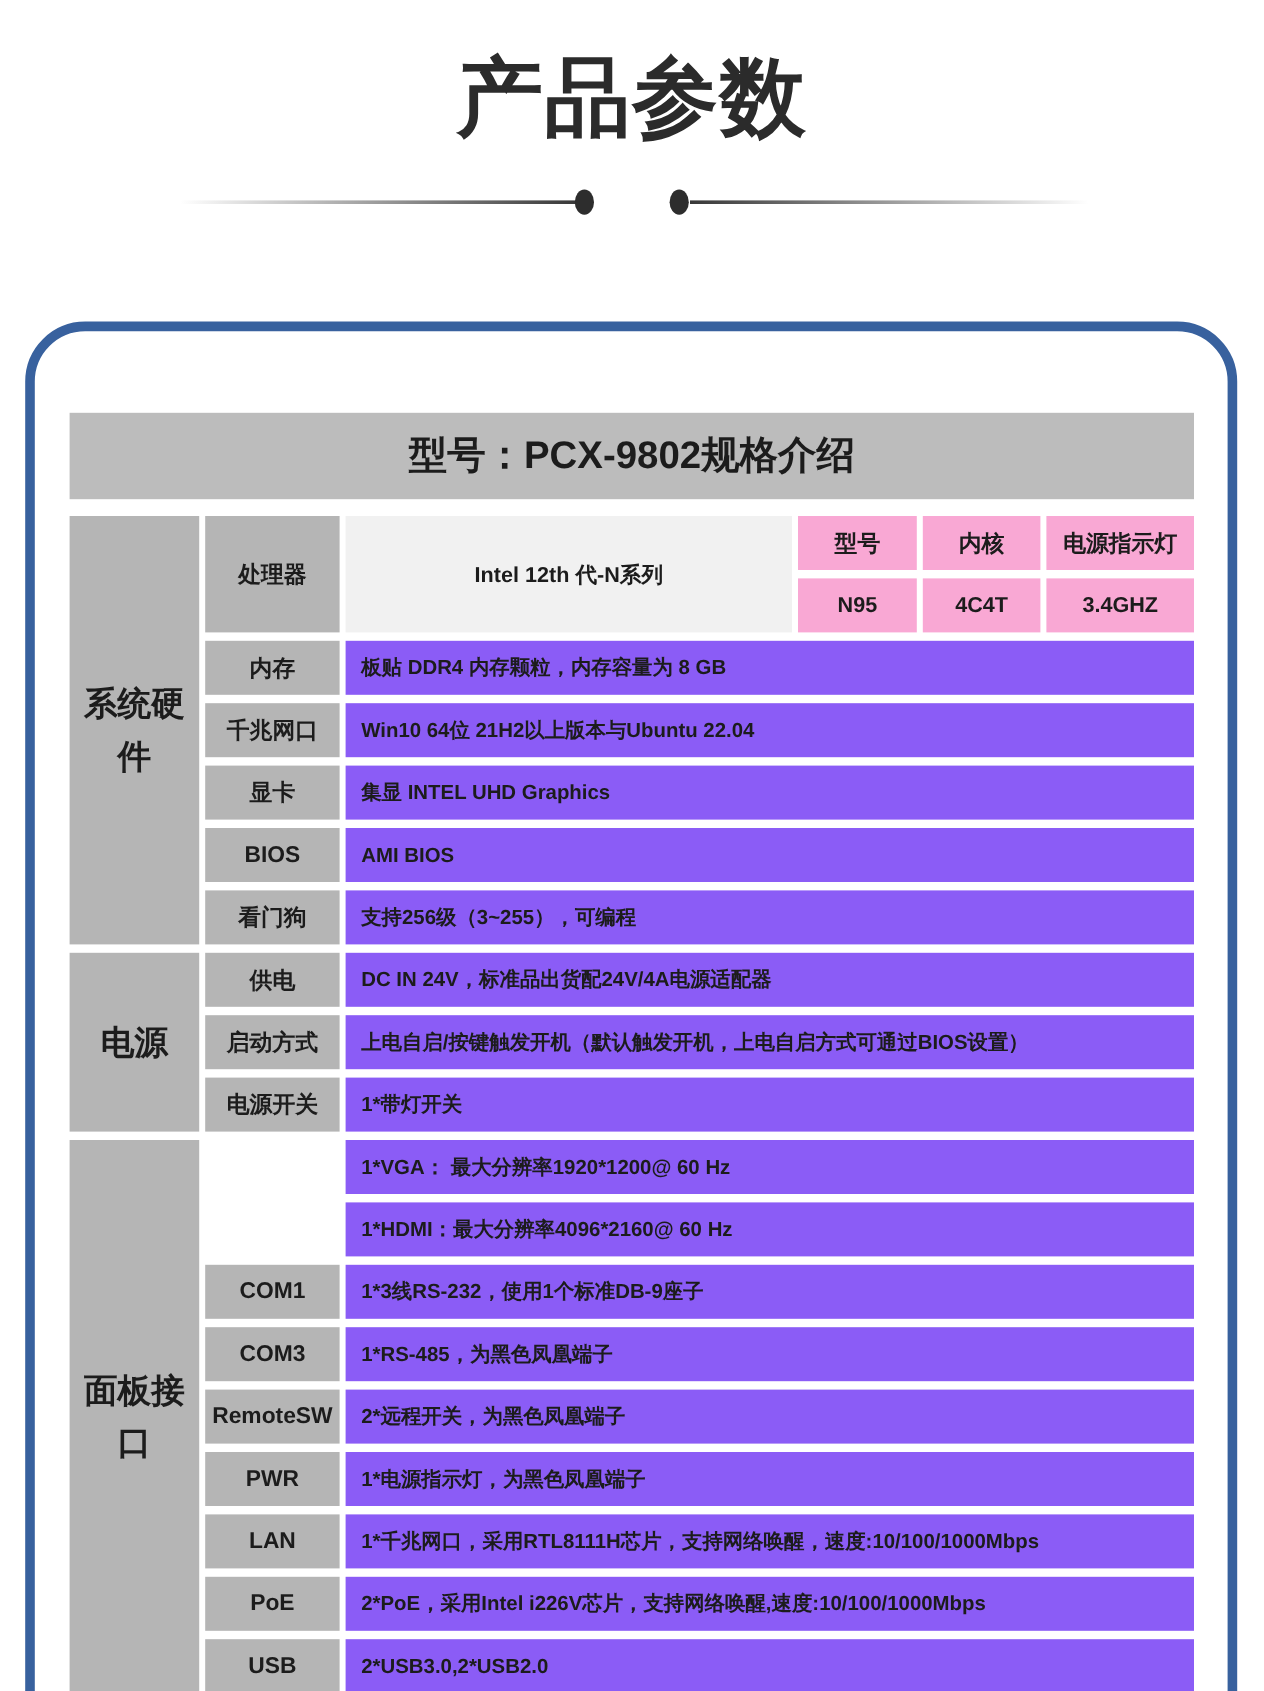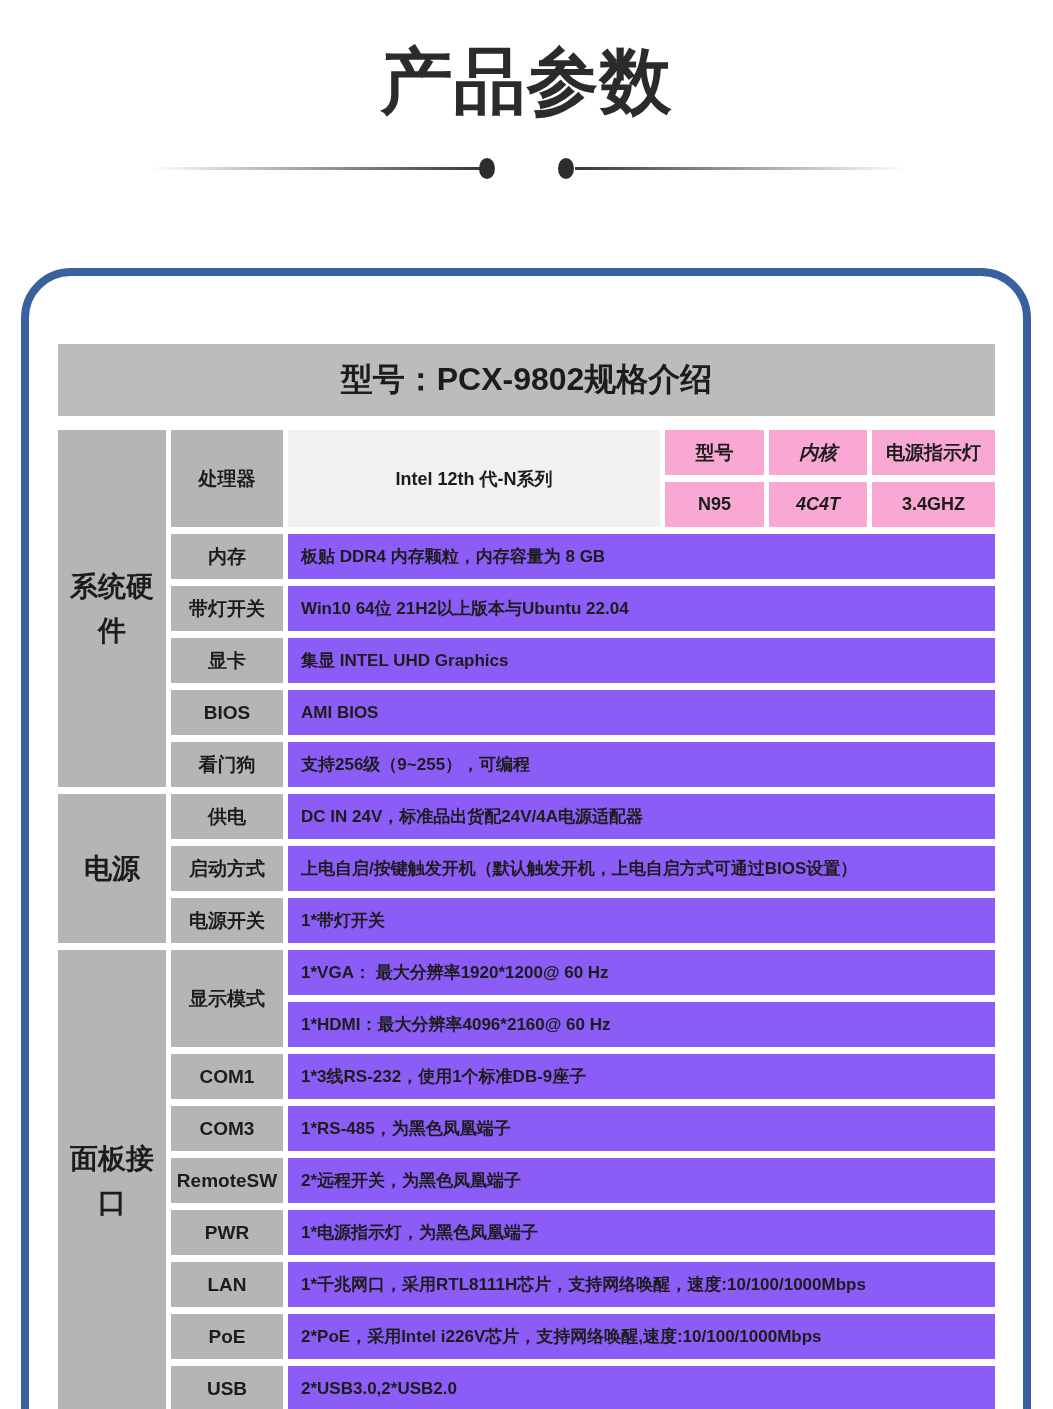--- a/index.html
+++ b/index.html
@@ -49,21 +49,21 @@
           font-size:28px; font-weight:800; line-height:1.55; }
   .lab  { grid-column:2; background:#b5b5b5; justify-content:center; text-align:center;
           font-size:19px; font-weight:800; }
   .val  { grid-column:3 / 7; background:#8b5cf6; padding-left:13px;
           font-size:17px; font-weight:700; }
   .val-mid { grid-column:3; background:#f1f1f1; justify-content:center;
           font-size:18px; font-weight:800; }
   .sub  { background:#f9a8d4; justify-content:center;
           font-size:19px; font-weight:800; }
   .sub.small { font-size:18px; font-weight:700; }
-  .c4 { grid-column:4; } .c5 { grid-column:5;font-style:italic; } .c6 { grid-column:6; }
+  .c4 { grid-column:4; } .c5 { grid-column:5; } .c6 { grid-column:6; }
 </style>
 </head>
 <body>
 
 <div class="hero">
   <h1>产品参数</h1>
   <div class="divider-line left"></div>
   <div class="divider-dot d1"></div>
   <div class="divider-dot d2"></div>
   <div class="divider-line right"></div>
@@ -83,37 +83,36 @@
     <div class="cell val-mid" style="grid-row:1/3">Intel 12th 代-N系列</div>
     <div class="cell sub c4" style="grid-row:1">型号</div>
     <div class="cell sub c5" style="grid-row:1">内核</div>
     <div class="cell sub c6" style="grid-row:1">电源指示灯</div>
     <div class="cell sub small c4" style="grid-row:2">N95</div>
     <div class="cell sub small c5" style="grid-row:2">4C4T</div>
     <div class="cell sub small c6" style="grid-row:2">3.4GHZ</div>
 
     <div class="cell lab" style="grid-row:3">内存</div>
     <div class="cell val" style="grid-row:3">板贴 DDR4 内存颗粒，内存容量为 8 GB</div>
-    <div class="cell lab" style="grid-row:4">带灯开关</div>
+    <div class="cell lab" style="grid-row:4">千兆网口</div>
     <div class="cell val" style="grid-row:4">Win10 64位 21H2以上版本与Ubuntu 22.04</div>
     <div class="cell lab" style="grid-row:5">显卡</div>
     <div class="cell val" style="grid-row:5">集显 INTEL UHD Graphics</div>
     <div class="cell lab" style="grid-row:6">BIOS</div>
     <div class="cell val" style="grid-row:6">AMI BIOS</div>
     <div class="cell lab" style="grid-row:7">看门狗</div>
-    <div class="cell val" style="grid-row:7">支持256级（9~255），可编程</div>
+    <div class="cell val" style="grid-row:7">支持256级（3~255），可编程</div>
 
     <div class="cell lab" style="grid-row:8">供电</div>
     <div class="cell val" style="grid-row:8">DC IN 24V，标准品出货配24V/4A电源适配器</div>
     <div class="cell lab" style="grid-row:9">启动方式</div>
     <div class="cell val" style="grid-row:9">上电自启/按键触发开机（默认触发开机，上电自启方式可通过BIOS设置）</div>
     <div class="cell lab" style="grid-row:10">电源开关</div>
     <div class="cell val" style="grid-row:10">1*带灯开关</div>
 
-    <div class="cell lab" style="grid-row:11/13">显示模式</div>
     <div class="cell val" style="grid-row:11">1*VGA： 最大分辨率1920*1200@ 60 Hz</div>
     <div class="cell val" style="grid-row:12">1*HDMI：最大分辨率4096*2160@ 60 Hz</div>
 
     <div class="cell lab" style="grid-row:13">COM1</div>
     <div class="cell val" style="grid-row:13">1*3线RS-232，使用1个标准DB-9座子</div>
     <div class="cell lab" style="grid-row:14">COM3</div>
     <div class="cell val" style="grid-row:14">1*RS-485，为黑色凤凰端子</div>
     <div class="cell lab" style="grid-row:15">RemoteSW</div>
     <div class="cell val" style="grid-row:15">2*远程开关，为黑色凤凰端子</div>
     <div class="cell lab" style="grid-row:16">PWR</div>

